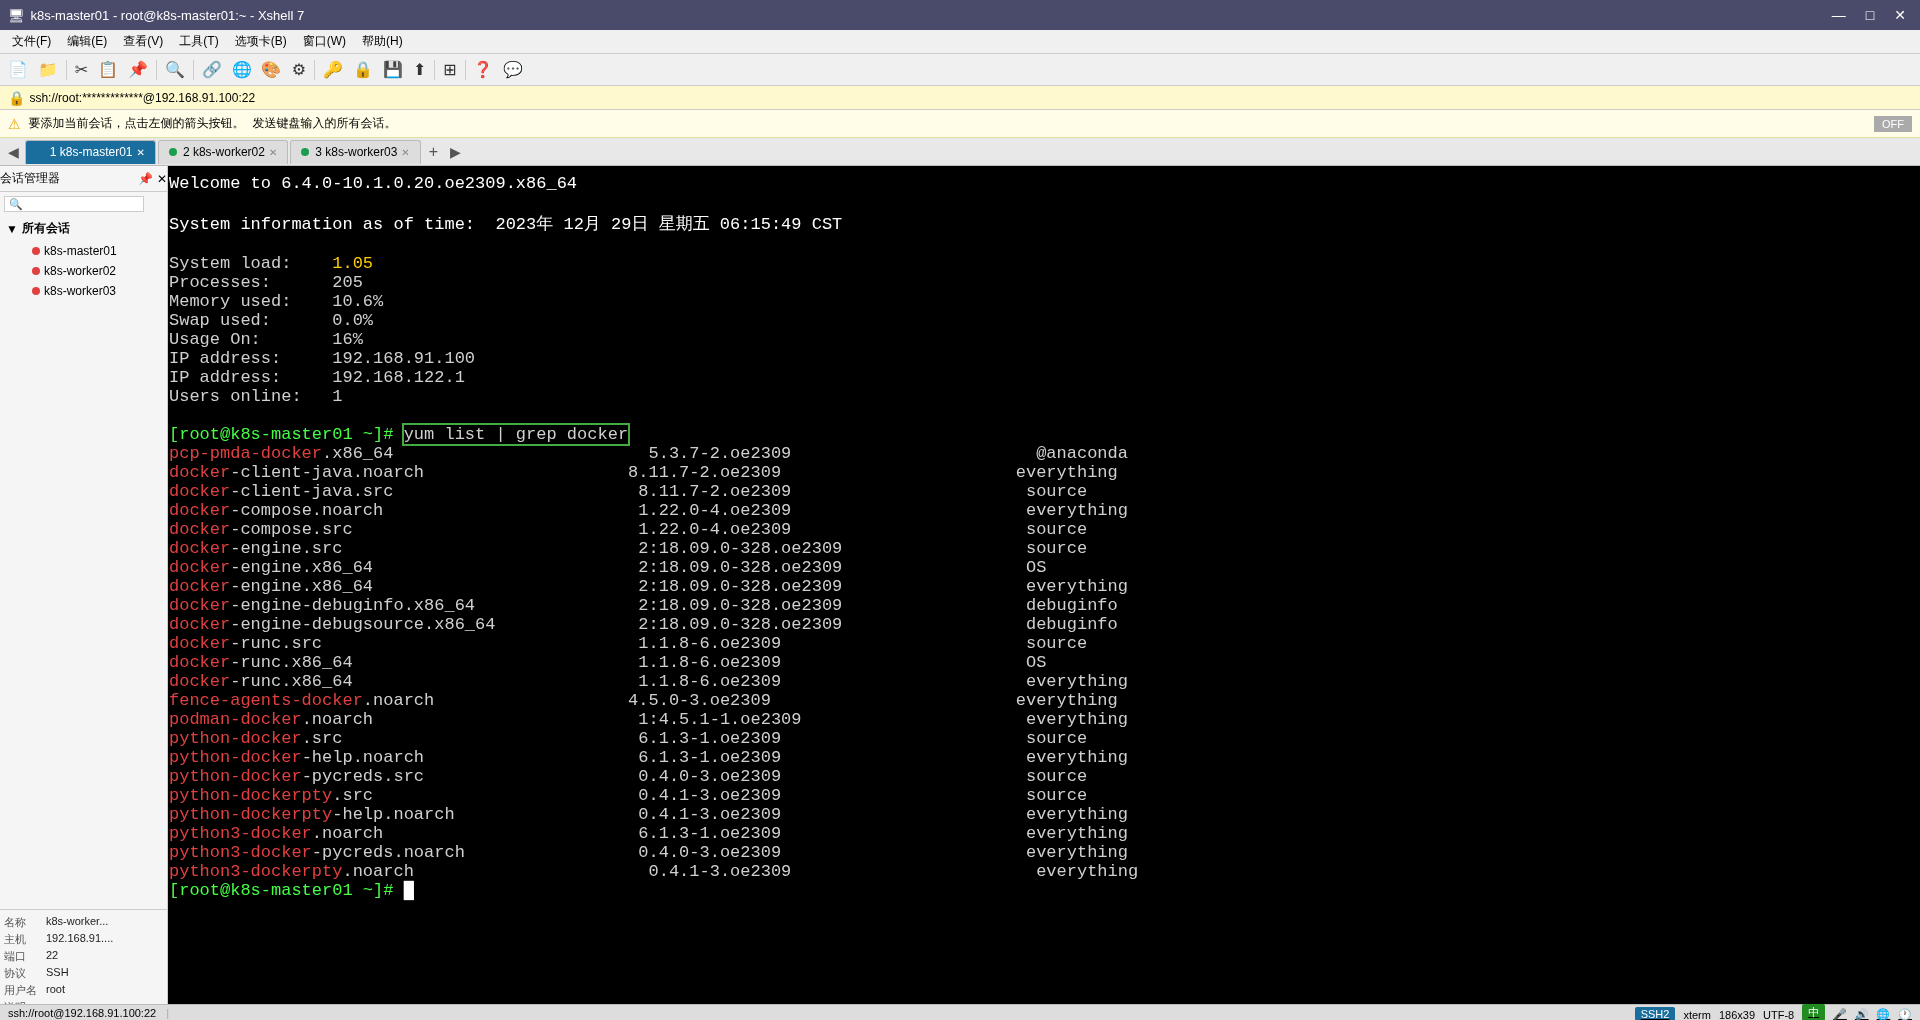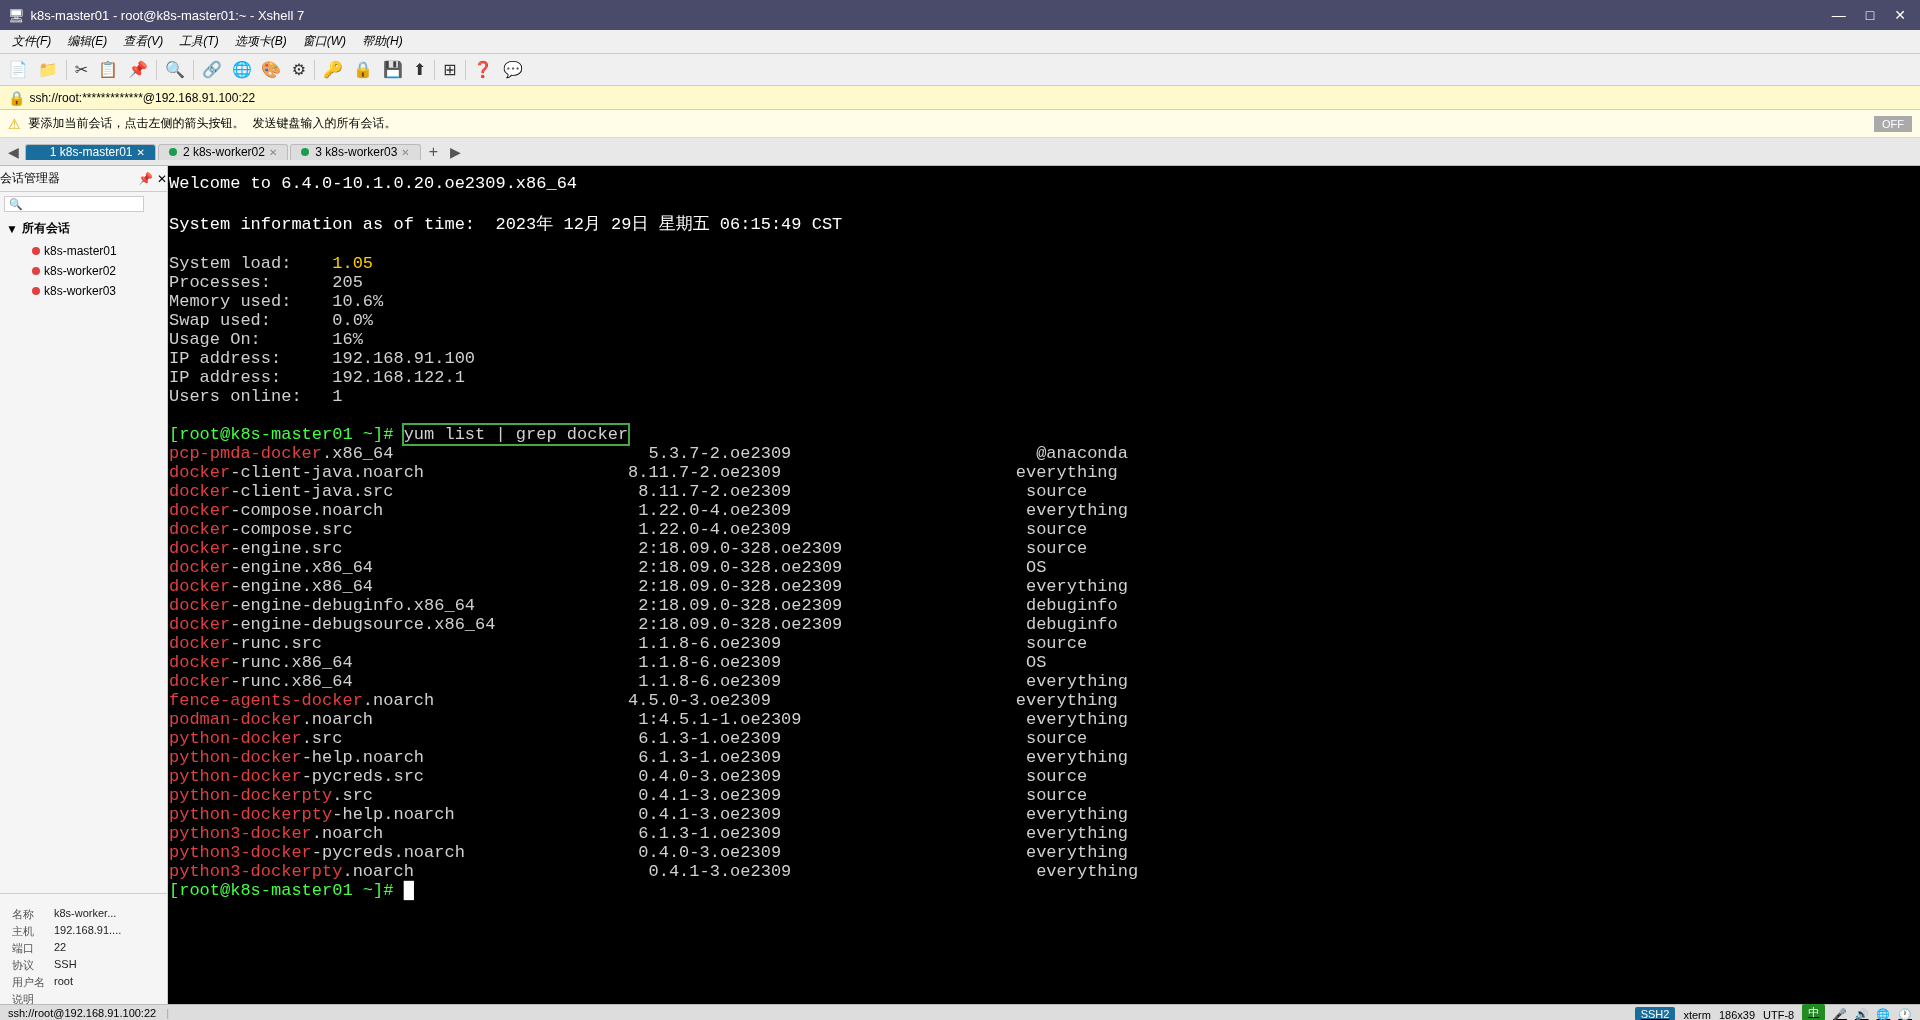--- a/index.html
+++ b/index.html
@@ -13,21 +13,21 @@
     }
     #titlebar-left { display: flex; align-items: center; gap: 6px; }
     #titlebar-right { display: flex; gap: 8px; }
     .title-btn { color: white; font-size: 14px; cursor: pointer; padding: 0 6px; }
 
     
     #menubar {
       display: flex; align-items: center; background: #f0f0f0;
       height: 24px; padding: 0 4px; font-size: 12px; border-bottom: 1px solid #ccc;
     }
-    .menu-item { padding: 2px 8px; cursor: pointer; font-style: italic; }
+    .menu-item { padding: 2px 8px; cursor: pointer; }
 
     
     #toolbar {
       display: flex; align-items: center; background: #f0f0f0;
       height: 32px; padding: 0 4px; border-bottom: 1px solid #ccc; gap: 2px;
     }
     .tb-btn { font-size: 16px; padding: 2px 4px; cursor: pointer; color: #333; }
     .tb-sep { width: 1px; height: 20px; background: #ccc; margin: 0 2px; }
 
     
@@ -48,21 +48,21 @@
       margin-left: auto; background: #aaa; color: white; border: none;
       padding: 2px 8px; font-size: 11px; cursor: pointer; font-weight: normal;
     }
 
     
     #tabbar {
       display: flex; align-items: center; background: #e8e8e8;
       height: 28px; border-bottom: 1px solid #bbb; padding: 0 4px; gap: 2px;
     }
     .tab {
-      display: flex; align-items: center; height: 16px; padding: 0 10px;
+      display: flex; align-items: center; height: 24px; padding: 0 10px;
       font-size: 12px; cursor: pointer; border: 1px solid #bbb; border-bottom: none;
       background: #ddd; gap: 4px; border-radius: 3px 3px 0 0;
     }
     .tab.active { background: #1a6e9e; color: white; }
     .tab-close { font-size: 10px; color: #888; }
     .tab.active .tab-close { color: white; }
     .tab-add { font-size: 16px; cursor: pointer; padding: 0 6px; color: #555; }
     .tab-nav { font-size: 14px; color: #555; cursor: pointer; padding: 0 4px; }
     .tab-indicator { width: 8px; height: 8px; border-radius: 50%; background: #1a9e4e; margin-right: 2px; }
     .tab-indicator.blue { background: #1a6e9e; }
@@ -82,21 +82,21 @@
     .sidebar-search { display: flex; align-items: center; padding: 4px; }
     .sidebar-search input { width: 140px; font-size: 11px; border: 1px solid #ccc; padding: 1px 4px; }
     #session-tree { flex: 1; overflow-y: auto; font-size: 12px; }
     .tree-root { padding: 4px 6px; font-weight: bold; display: flex; align-items: center; gap: 4px; }
     .tree-item {
       padding: 3px 6px 3px 32px; display: flex; align-items: center; gap: 4px;
       cursor: pointer; font-size: 12px;
     }
     .tree-item .dot { width: 8px; height: 8px; border-radius: 50%; background: #e04040; flex-shrink: 0; }
     #session-info {
-      border-top: 1px solid #ccc; padding: 12px; font-size: 11px;
+      border-top: 1px solid #ccc; padding: 4px; font-size: 11px;
     }
     .info-row { display: grid; grid-template-columns: 40px 1fr; gap: 2px; padding: 1px 0; }
     .info-label { color: #555; }
     .info-val { color: #222; }
 
     
     #terminal {
       flex: 1; background: #000; color: #d0d0d0;
       font-family: 'Courier New', Consolas, monospace; font-size: 17px;
       padding: 8px 1px; overflow-y: auto; white-space: pre;

